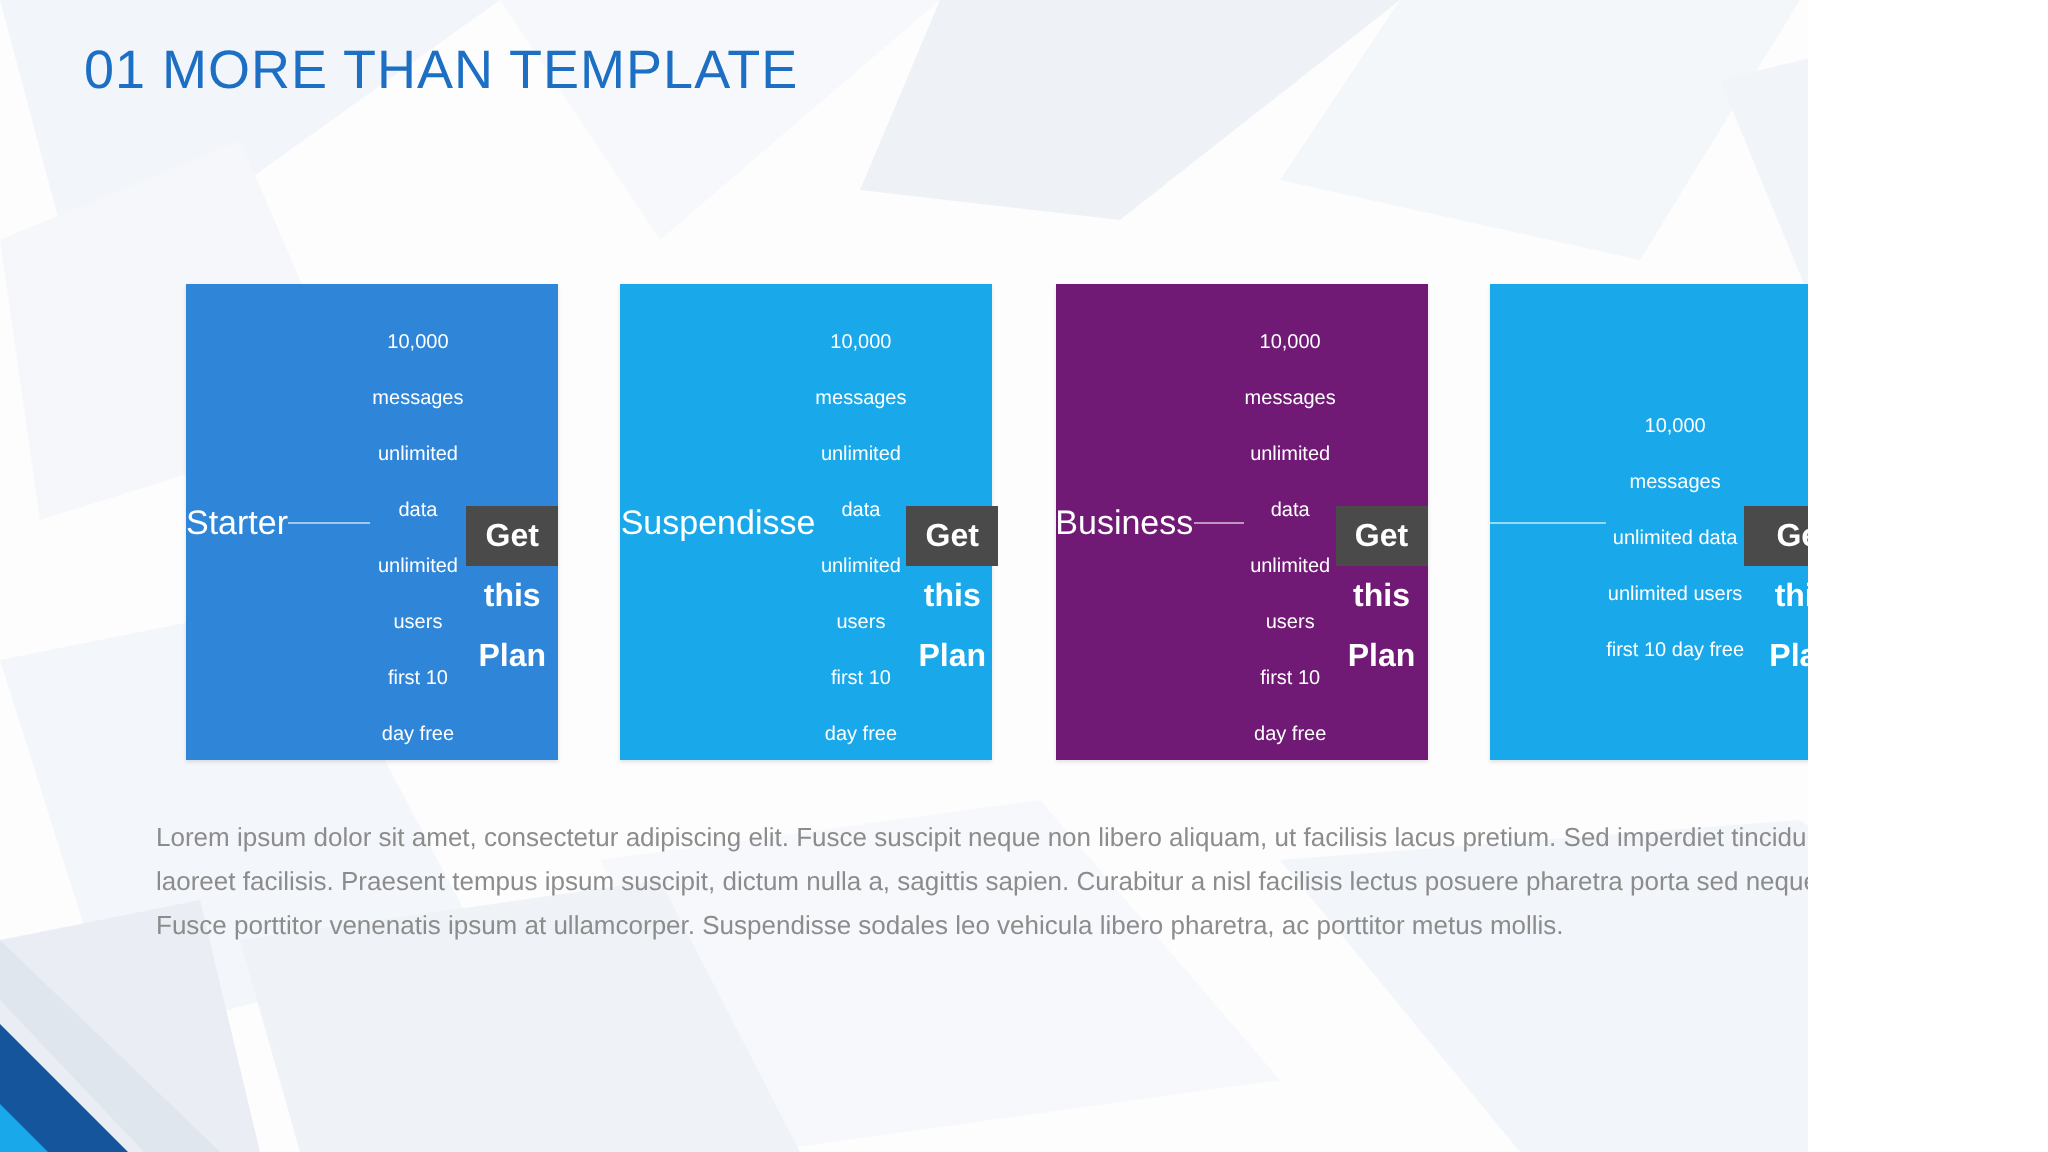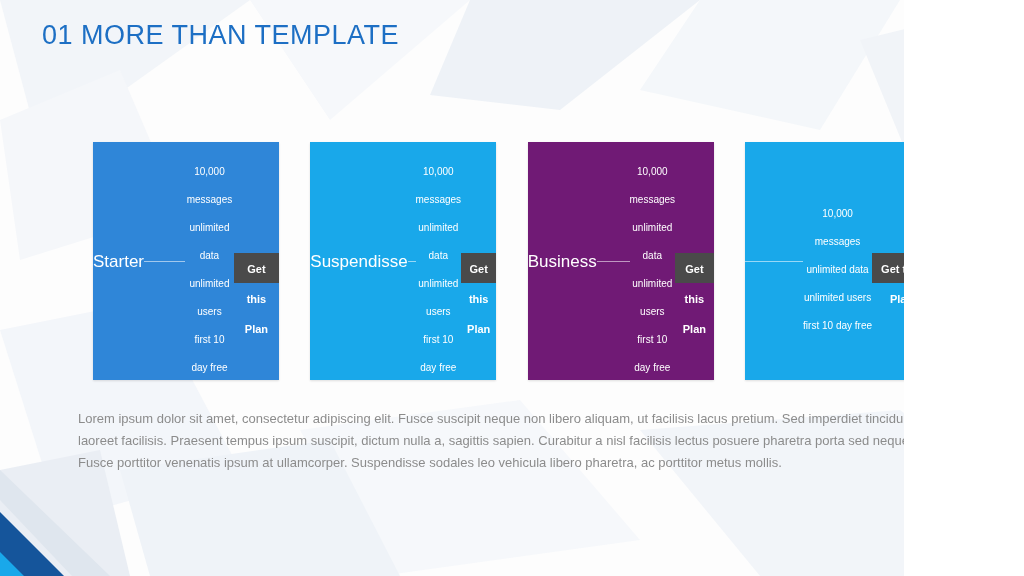--- a/index.html
+++ b/index.html
@@ -90,21 +90,21 @@
     line-height: 28px;
   }
   .card .cta {
     margin-top: 13px;
     width: 138px;
     height: 30px;
     line-height: 30px;
     text-align: center;
     background: #4a4a4a;
     color: #ffffff;
-    font-size: 11px;
+    font-size: 16px;
     font-weight: bold;
     cursor: pointer;
     border: none;
     font-family: "Liberation Sans", sans-serif;
   }
 
   
   .para {
     position: absolute;
     left: 78px;

